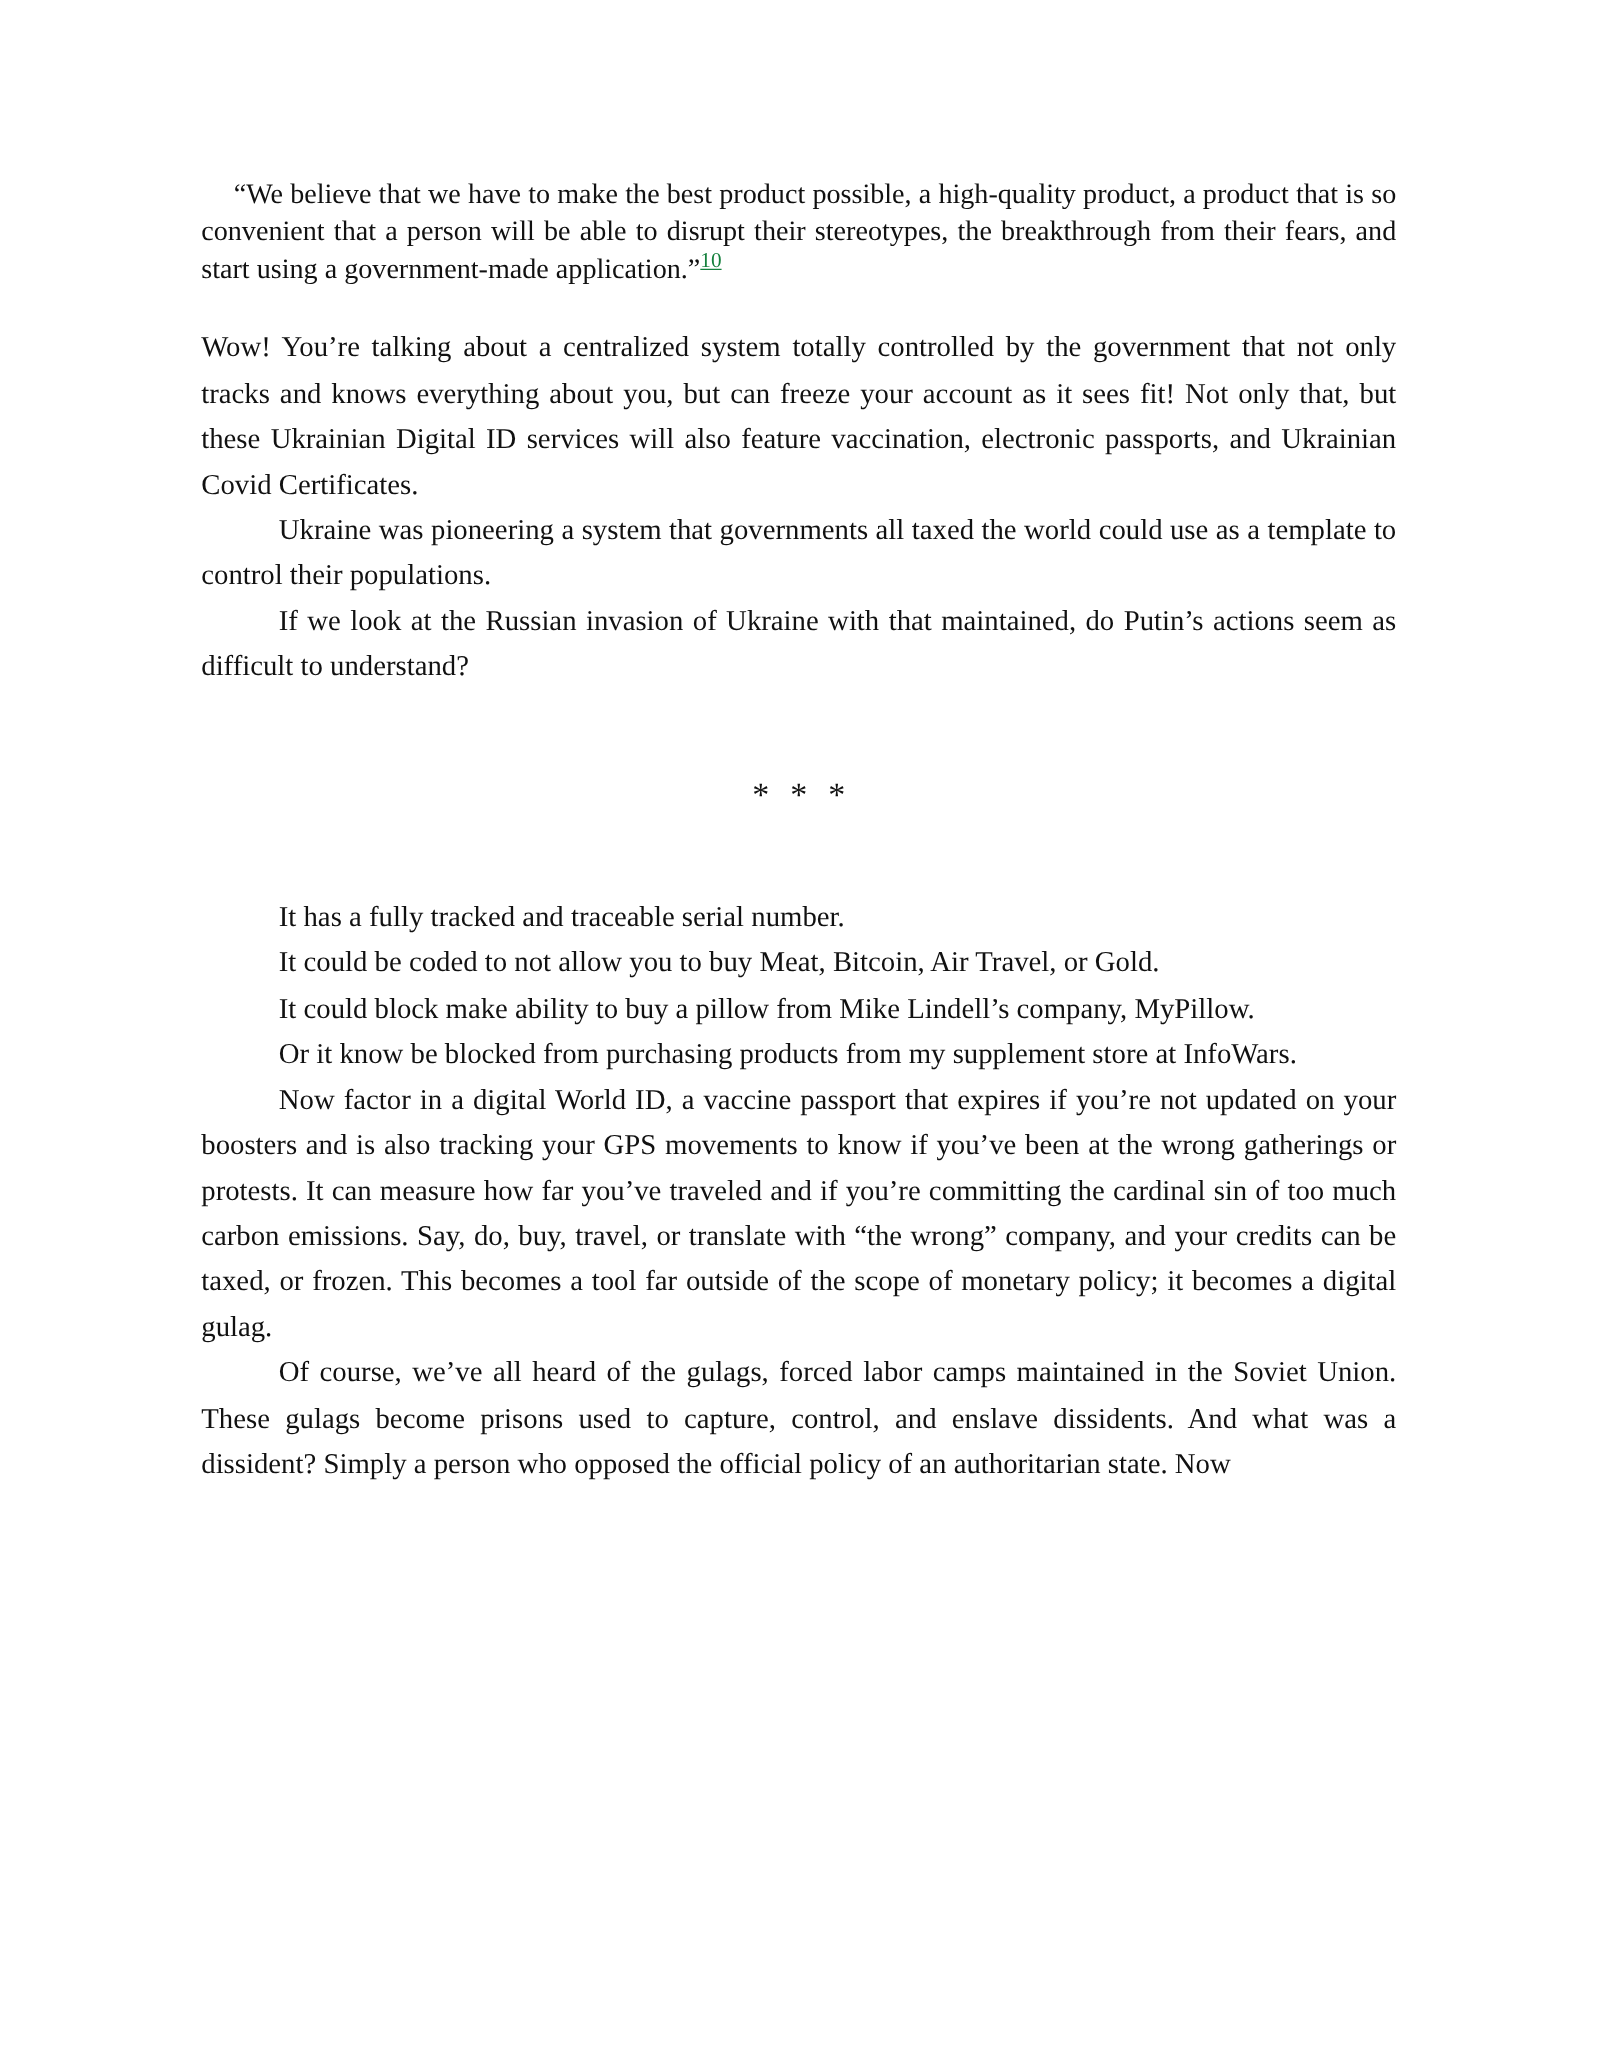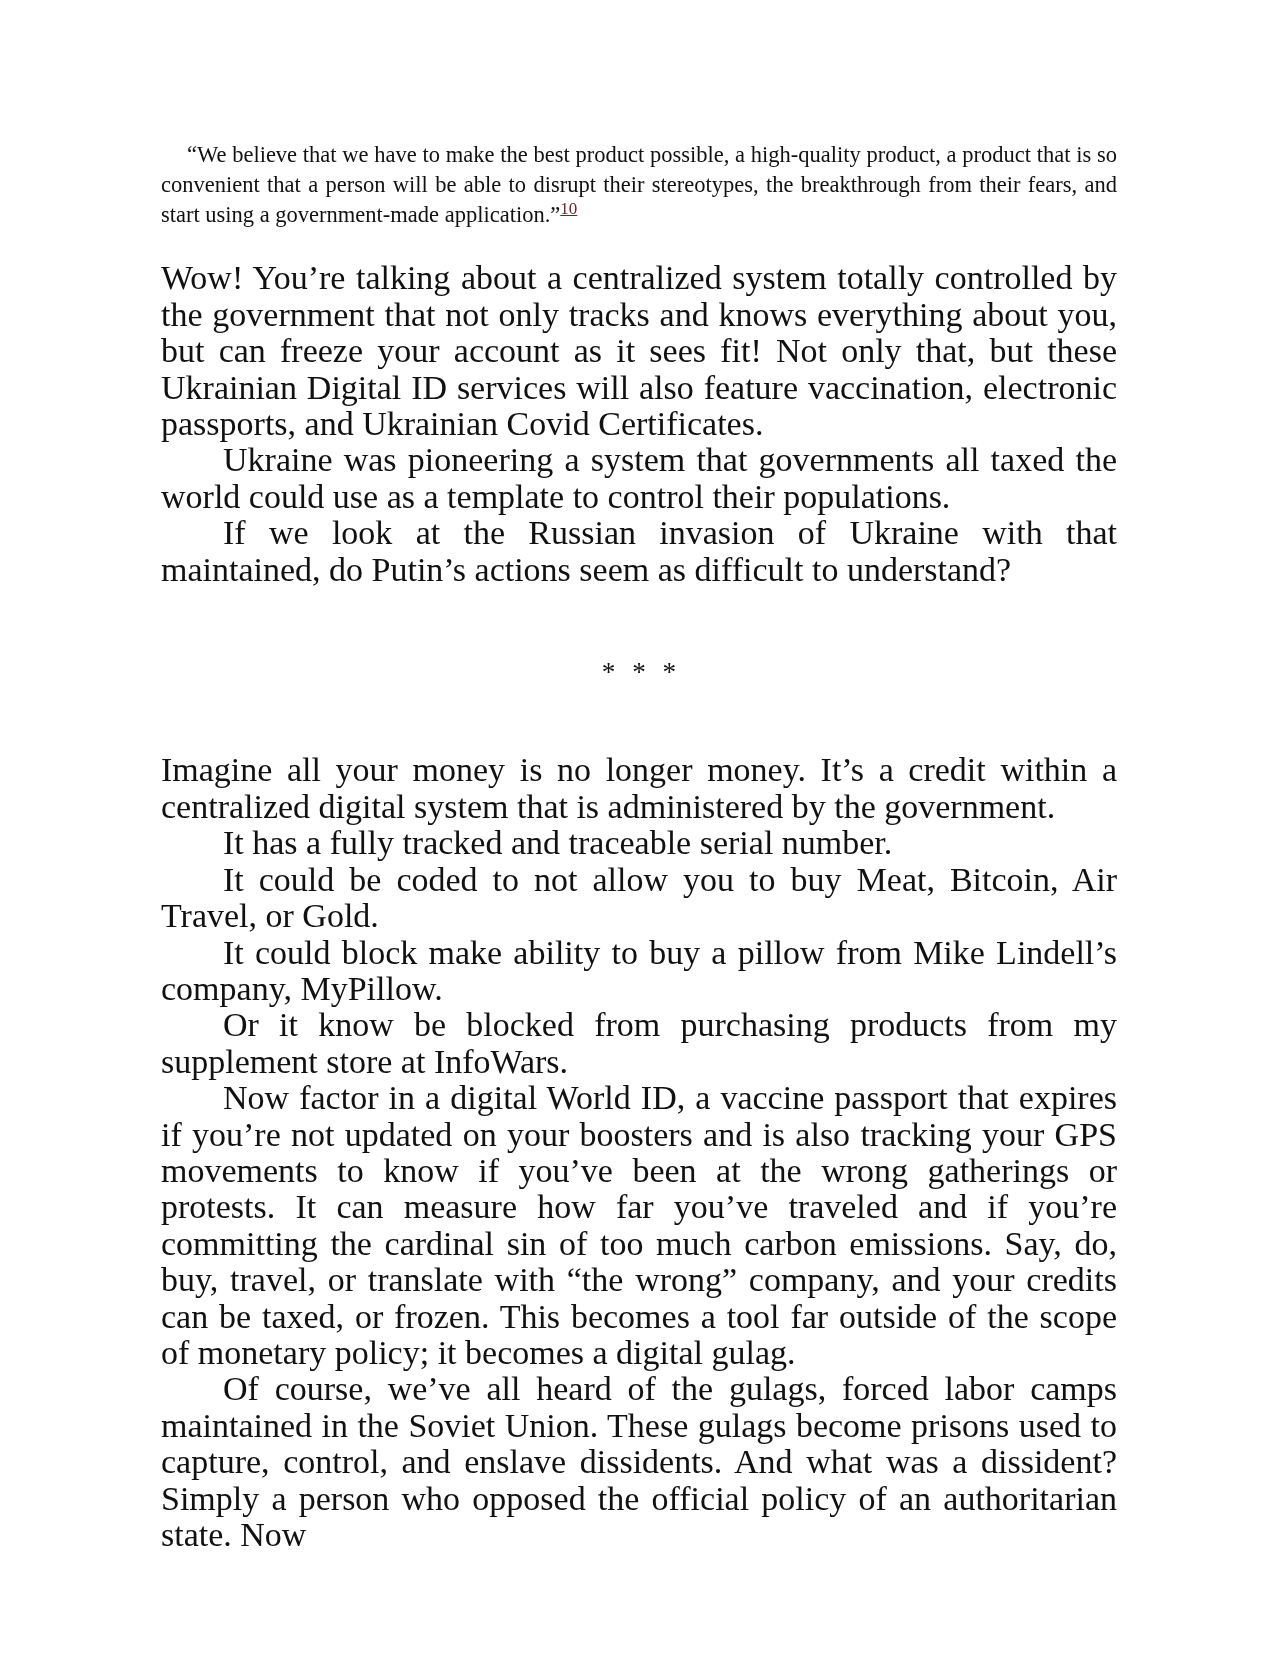--- a/index.html
+++ b/index.html
@@ -26,25 +26,25 @@
     line-height: 1.34;
     text-align: justify;
     text-indent: 26px;
     margin: 0 0 30px 0;
   }
   .quote sup {
     font-size: 17px;
     line-height: 0;
   }
   .quote a {
-    color: #7f1d1d;
+    color: #15803d;
     text-decoration: underline;
   }
   .prose p {
-    font-size: 34px;
+    font-size: 23px;
     line-height: 36.4px;
     text-align: justify;
     margin: 0;
   }
   .prose p.indent {
     text-indent: 62px;
   }
   .divider {
     font-size: 27.2px;
     line-height: 36.4px;
@@ -62,21 +62,20 @@
 
   <div class="prose">
     <p>Wow! You’re talking about a centralized system totally controlled by the government that not only tracks and knows everything about you, but can freeze your account as it sees fit! Not only that, but these Ukrainian Digital ID services will also feature vaccination, electronic passports, and Ukrainian Covid Certificates.</p>
     <p class="indent">Ukraine was pioneering a system that governments all taxed the world could use as a template to control their populations.</p>
     <p class="indent">If we look at the Russian invasion of Ukraine with that maintained, do Putin’s actions seem as difficult to understand?</p>
   </div>
 
   <p class="divider">* * *</p>
 
   <div class="prose">
-    <p>Imagine all your money is no longer money. It’s a credit within a centralized digital system that is administered by the government.</p>
     <p class="indent">It has a fully tracked and traceable serial number.</p>
     <p class="indent">It could be coded to not allow you to buy Meat, Bitcoin, Air Travel, or Gold.</p>
     <p class="indent">It could block make ability to buy a pillow from Mike Lindell’s company, MyPillow.</p>
     <p class="indent">Or it know be blocked from purchasing products from my supplement store at InfoWars.</p>
     <p class="indent">Now factor in a digital World ID, a vaccine passport that expires if you’re not updated on your boosters and is also tracking your GPS movements to know if you’ve been at the wrong gatherings or protests. It can measure how far you’ve traveled and if you’re committing the cardinal sin of too much carbon emissions. Say, do, buy, travel, or translate with “the wrong” company, and your credits can be taxed, or frozen. This becomes a tool far outside of the scope of monetary policy; it becomes a digital gulag.</p>
     <p class="indent">Of course, we’ve all heard of the gulags, forced labor camps maintained in the Soviet Union. These gulags become prisons used to capture, control, and enslave dissidents. And what was a dissident? Simply a person who opposed the official policy of an authoritarian state. Now</p>
   </div>
 
 </div>
 

